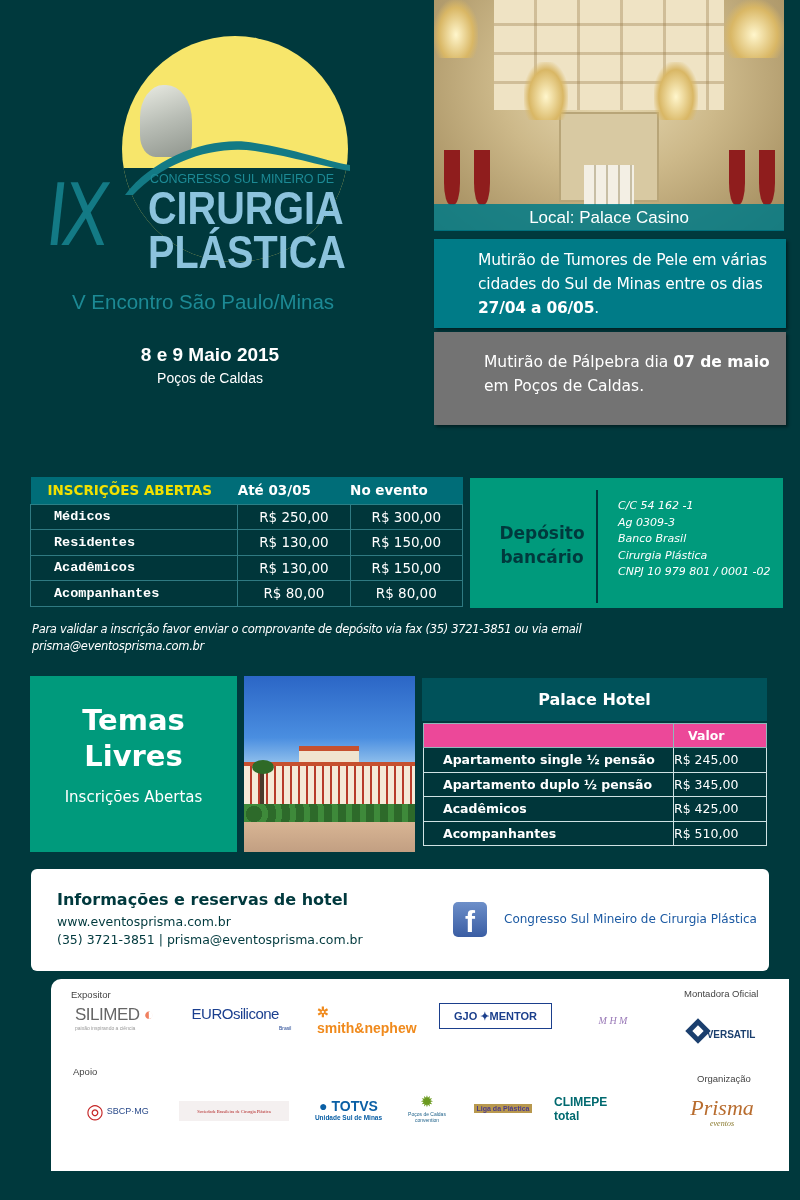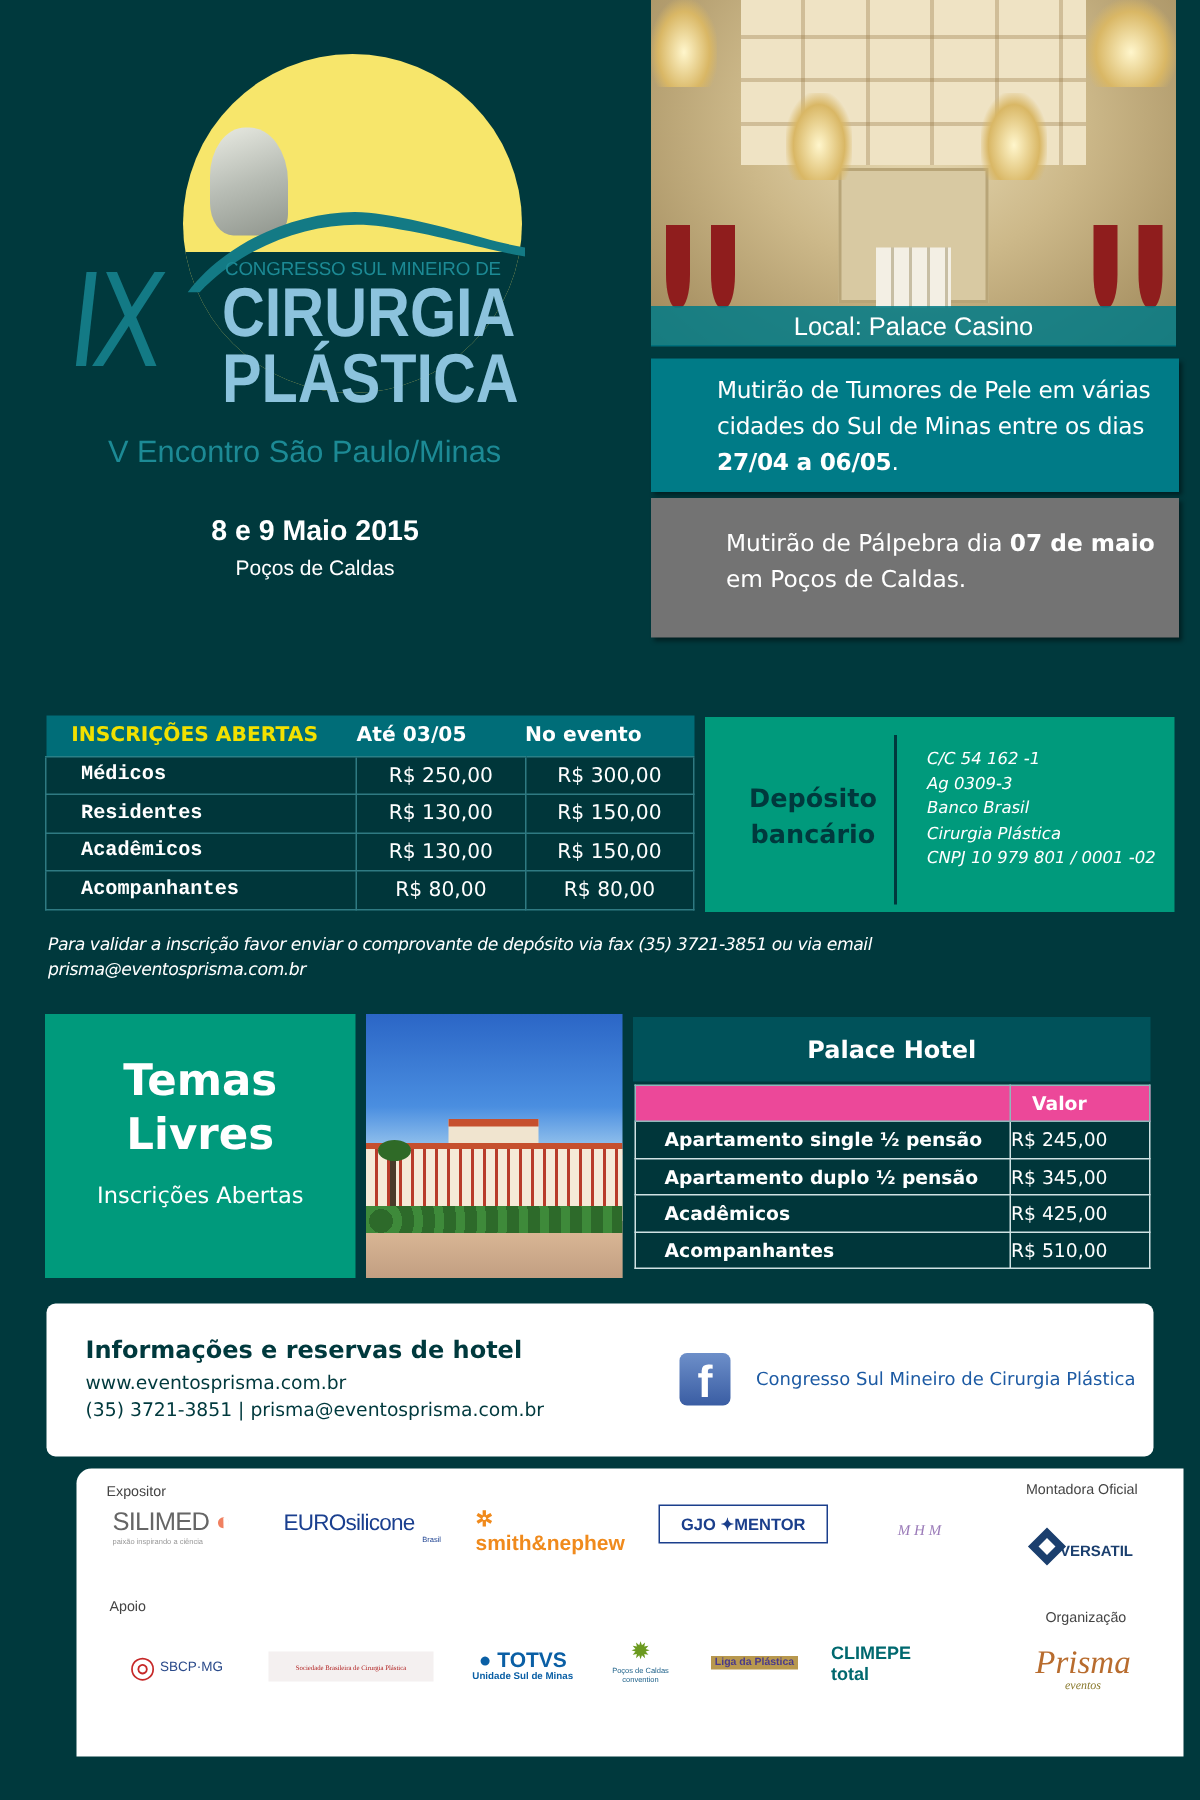--- a/index.html
+++ b/index.html
@@ -371,21 +371,21 @@
 <div class="sponsors">
   <div class="sp-label" style="left:20px;top:10px;">Expositor</div>
   <div class="sp-label" style="left:633px;top:9px;">Montadora Oficial</div>
   <div class="sp-label" style="left:22px;top:87px;">Apoio</div>
   <div class="sp-label" style="left:646px;top:94px;">Organização</div>
 
   <div class="logo" style="left:24px;top:24px;width:90px;height:30px;flex-direction:column;align-items:flex-start;">
     <div style="font-size:17px;color:#666;letter-spacing:-0.5px;"><span>SILIMED</span><span style="color:#f08060;font-weight:700;"> ◐</span></div>
     <div style="font-size:5px;color:#999;">paixão inspirando a ciência</div>
   </div>
-  <div class="logo" style="left:138px;top:26px;width:105px;height:26px;flex-direction:column;align-items:flex-start;">
+  <div class="logo" style="left:138px;top:26px;width:105px;height:26px;flex-direction:row;align-items:flex-start;">
     <div style="font-size:15px;color:#1a3f8f;letter-spacing:-0.5px;">EUROsilicone</div>
     <div style="font-size:5px;color:#1a3f8f;align-self:flex-end;">Brasil</div>
   </div>
   <div class="logo" style="left:266px;top:32px;width:105px;height:18px;">
     <span style="font-size:14px;color:#f08a1c;font-weight:700;"><span>✲ </span><span>smith&amp;nephew</span></span>
   </div>
   <div class="logo" style="left:388px;top:24px;width:113px;height:26px;border:1px solid #1b3f8c;">
     <span style="font-size:11px;color:#1b3f8c;font-weight:700;">GJO ✦MENTOR</span>
   </div>
   <div class="logo" style="left:522px;top:16px;width:80px;height:50px;">

